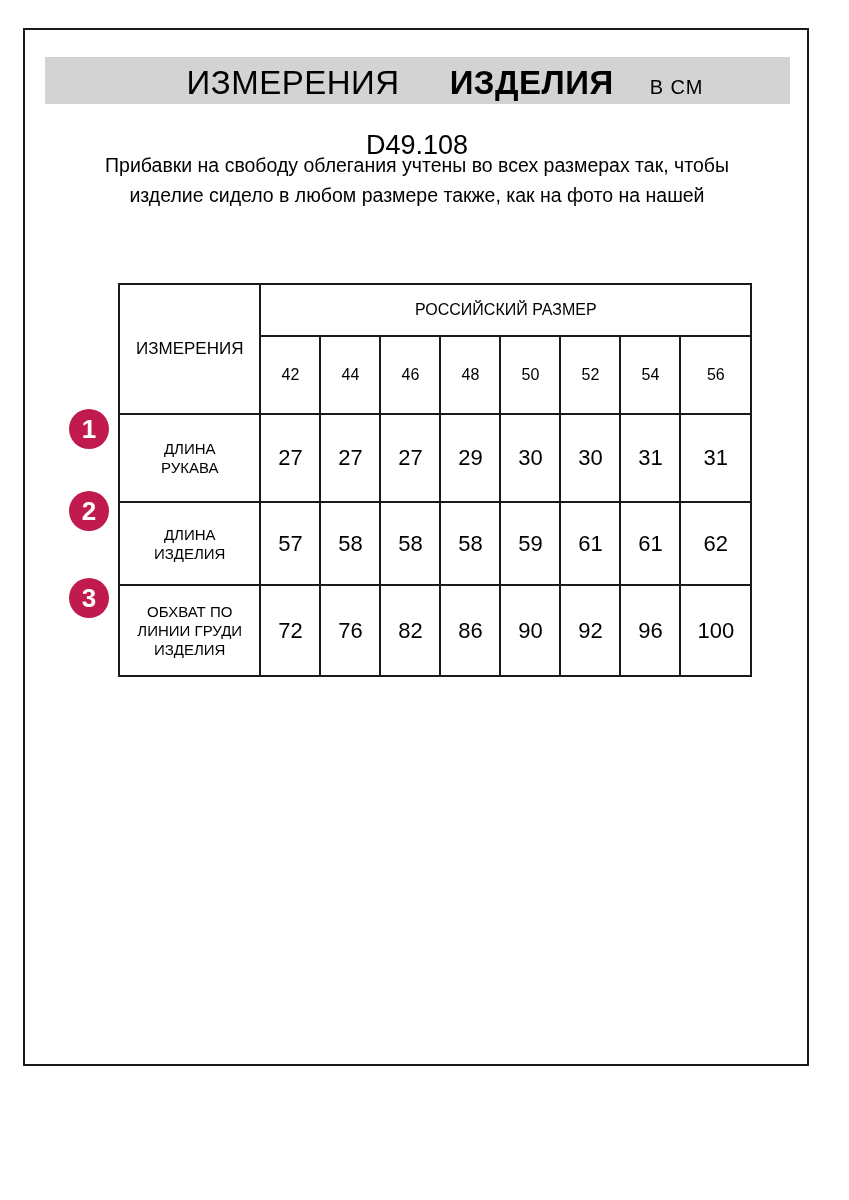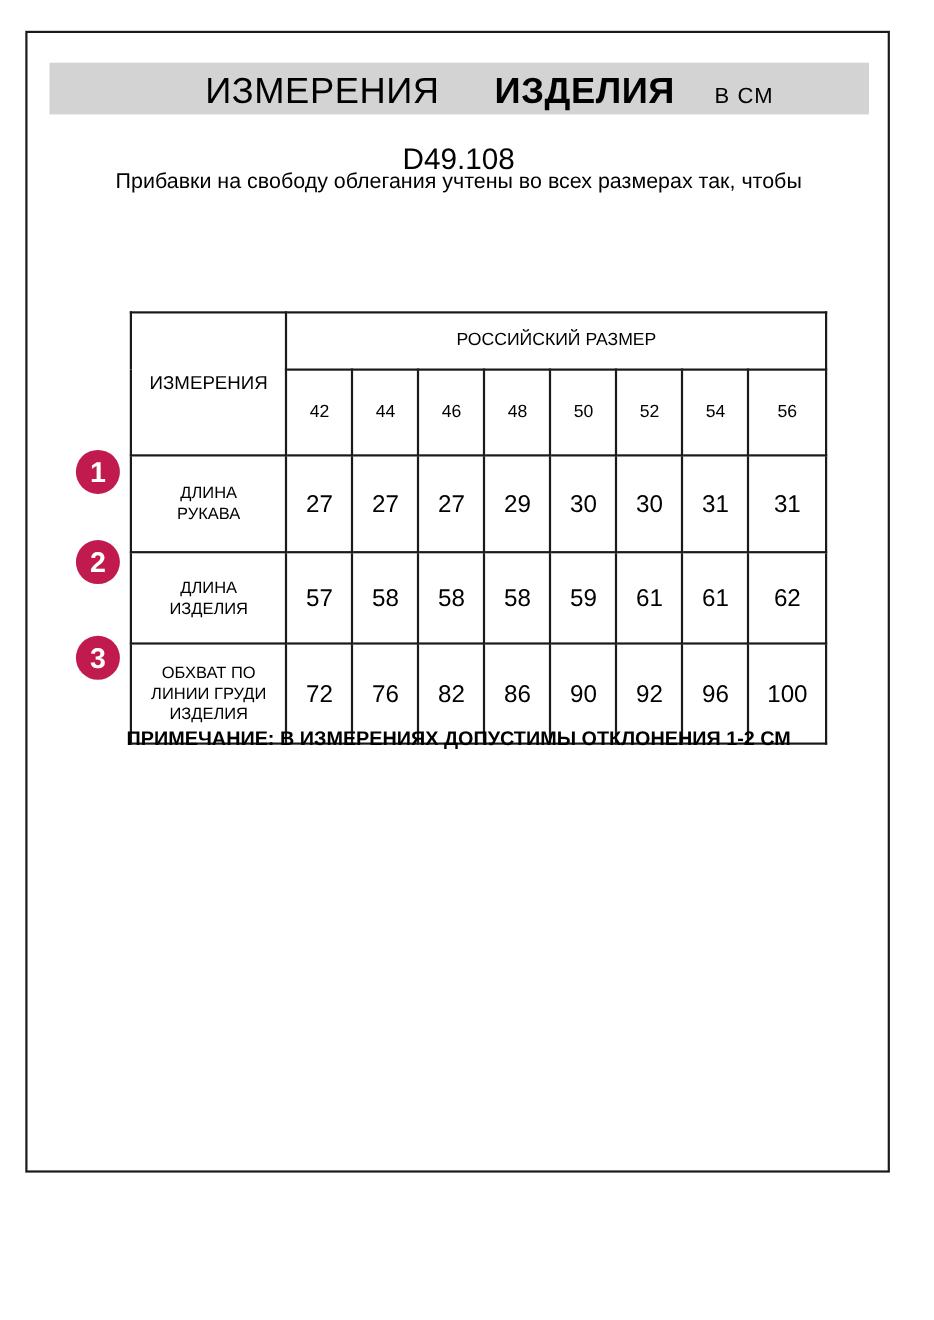--- a/index.html
+++ b/index.html
@@ -122,20 +122,21 @@
   <div class="title-bar">
     <span class="title-main">ИЗМЕРЕНИЯ</span>
     <span class="title-bold">ИЗДЕЛИЯ</span>
     <span class="title-units">В СМ</span>
   </div>
 
   <div class="product-code">D49.108</div>
 
   <div class="description">
     <div>Прибавки на свободу облегания учтены во всех размерах так, чтобы</div>
+    <div>изделие сидело в любом размере также, как на фото на нашей</div>
   </div>
 
   <table class="size-table">
     <colgroup>
       <col style="width:120px">
       <col style="width:60px">
         <col style="width:60px">
         <col style="width:60px">
         <col style="width:60px">
       <col style="width:60px">
@@ -194,15 +195,14 @@
       <td class="c-val">96</td>
       <td class="c-val">100</td>
     </tr>
   </tbody>
     </table>
 
   <div class="badge badge-1">1</div>
   <div class="badge badge-2">2</div>
   <div class="badge badge-3">3</div>
 
-  <div class="note">ПРИМЕЧАНИЕ: В ИЗМЕРЕНИЯХ ДОПУСТИМЫ ОТКЛОНЕНИЯ 1-2 СМ</div>
 
 </div>
 
 </body></html>

